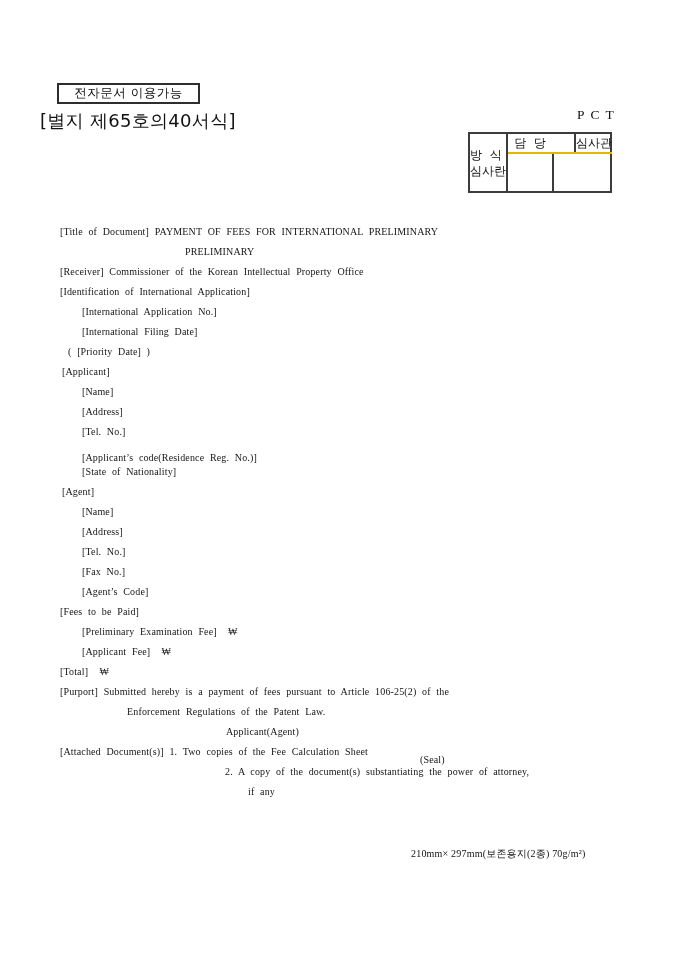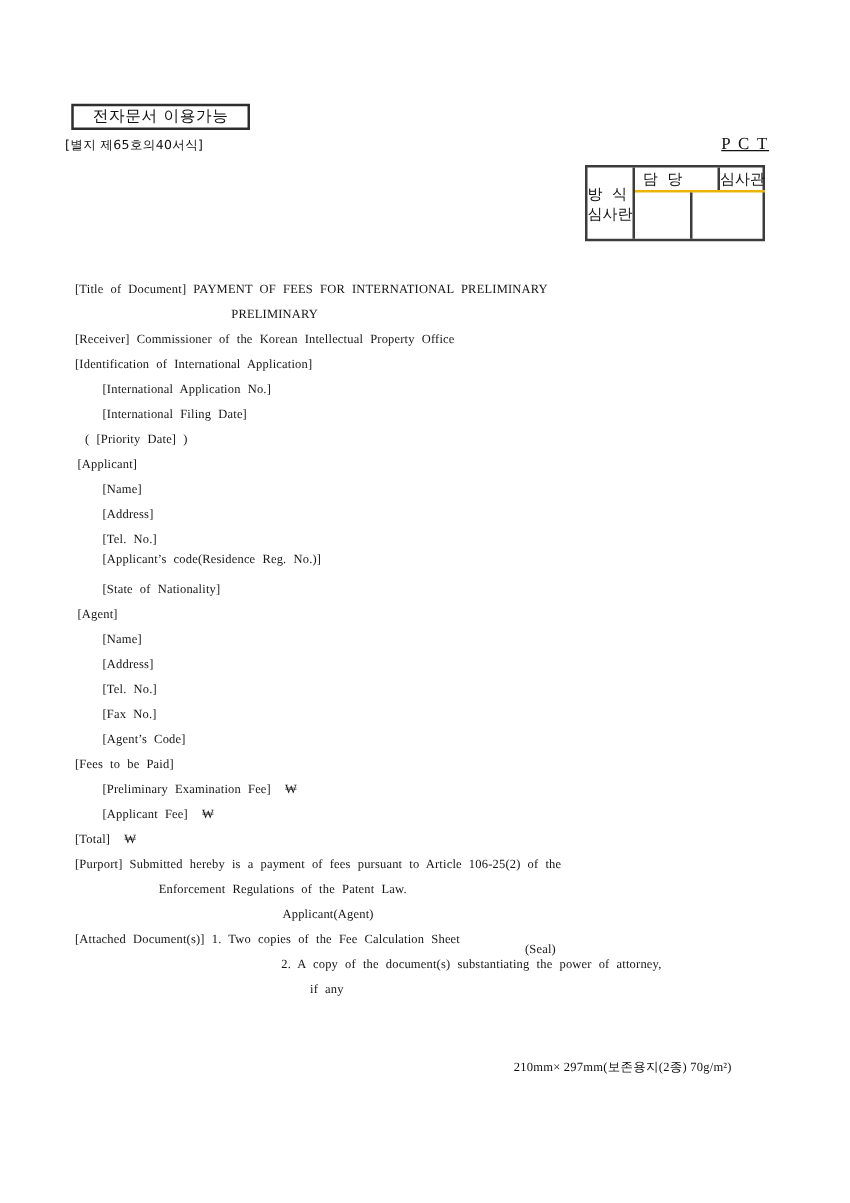--- a/index.html
+++ b/index.html
@@ -10,28 +10,28 @@
 
   
   .ebox {
     position:absolute; left:57px; top:83px; width:143px; height:21px;
     border:2px solid #2e2e2e; display:flex; align-items:center; justify-content:center;
     font-family:"DejaVu Sans","Liberation Sans",sans-serif;
     font-size:12.5px; letter-spacing:0.5px; white-space:pre; color:#111;
   }
 
   .form-no {
-    position:absolute; left:52px; top:109px;
+    position:absolute; left:40px; top:109px;
     font-family:"DejaVu Sans","Liberation Sans",sans-serif;
-    font-size:10px; letter-spacing:0.3px; white-space:pre; color:#111;
+    font-size:18px; letter-spacing:0.3px; white-space:pre; color:#111;
   }
 
   .pct {
     position:absolute; left:577px; top:107px;
-    font-size:13.5px; letter-spacing:1.5px; white-space:pre; color:#111;text-decoration:underline;
+    font-size:13.5px; letter-spacing:1.5px; white-space:pre; color:#111;
   }
 
   
   .stamp { position:absolute; left:468px; top:132px; width:144px; height:61px;
            border:2px solid #3c3c3c; display:flex;
            font-family:"DejaVu Sans","Liberation Sans",sans-serif; font-size:12px; color:#111; }
   .stamp-left { width:48px; border-right:2px solid #3c3c3c; display:flex; flex-direction:column;
                 justify-content:center; align-items:flex-start; line-height:16px; white-space:pre; }
   .stamp-right { flex:1; display:flex; flex-direction:column; }
   .stamp-hrow { height:20px; border-bottom:2px solid #eab308; display:flex;gap:22px; }
@@ -87,21 +87,21 @@
       <div class="line" style="left: 185px; top: 242px;">PRELIMINARY</div>
       <div class="line" style="left: 60px; top: 262px;">[Receiver] Commissioner of the Korean Intellectual Property Office</div>
       <div class="line" style="left: 60px; top: 282px;">[Identification of International Application]</div>
       <div class="line" style="left: 82px; top: 302px;">[International Application No.]</div>
       <div class="line" style="left: 82px; top: 322px;">[International Filing Date]</div>
       <div class="line" style="left: 68px; top: 342px;">( [Priority Date] )</div>
       <div class="line" style="left: 62px; top: 362px;">[Applicant]</div>
       <div class="line" style="left: 82px; top: 382px;">[Name]</div>
       <div class="line" style="left: 82px; top: 402px;">[Address]</div>
       <div class="line" style="left: 82px; top: 422px;">[Tel. No.]</div>
-      <div class="line" style="left: 82px; top: 438px;">[Applicant’s code(Residence Reg. No.)]</div>
+      <div class="line" style="left: 82px; top: 448px;">[Applicant’s code(Residence Reg. No.)]</div>
       <div class="line" style="left: 82px; top: 462px;">[State of Nationality]</div>
       <div class="line" style="left: 62px; top: 482px;">[Agent]</div>
       <div class="line" style="left: 82px; top: 502px;">[Name]</div>
       <div class="line" style="left: 82px; top: 522px;">[Address]</div>
       <div class="line" style="left: 82px; top: 542px;">[Tel. No.]</div>
       <div class="line" style="left: 82px; top: 562px;">[Fax No.]</div>
       <div class="line" style="left: 82px; top: 582px;">[Agent’s Code]</div>
       <div class="line" style="left: 60px; top: 602px;">[Fees to be Paid]</div>
       <div class="line" style="left: 82px; top: 622px;">[Preliminary Examination Fee]  ₩</div>
       <div class="line" style="left: 82px; top: 642px;">[Applicant Fee]  ₩</div>

